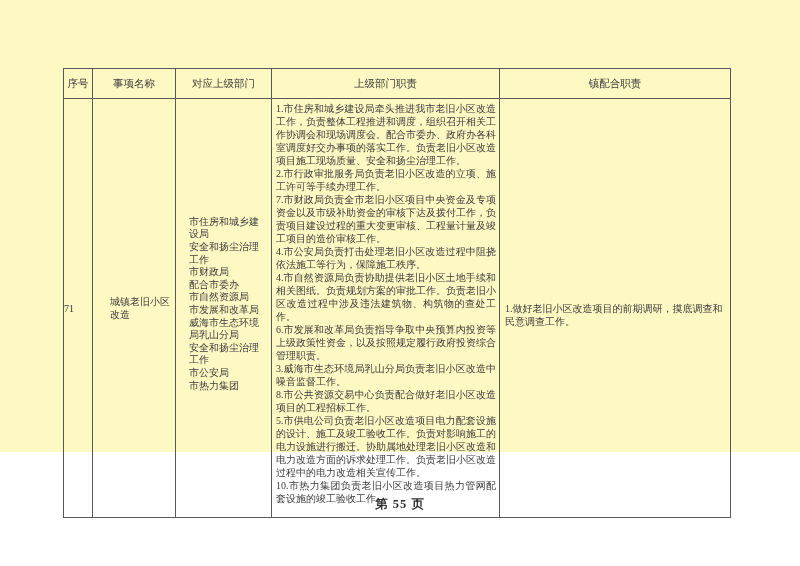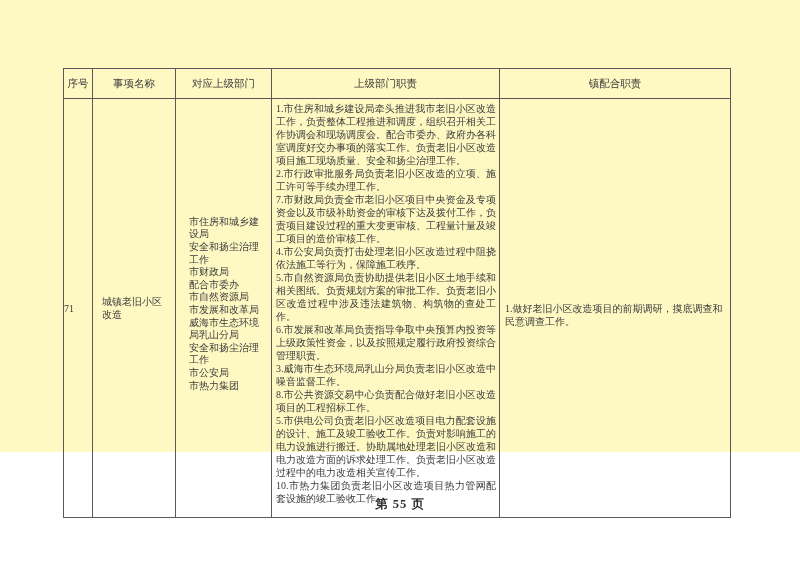--- a/index.html
+++ b/index.html
@@ -39,21 +39,21 @@
   }
   tbody td { height: 392px; }
   td.cell-index {
     vertical-align: middle;
     font-size: 10px;
   }
   td.cell-item-name {
     vertical-align: middle;
     font-size: 10px;
     line-height: 13px;
-    padding: 0 4px 0 9px;
+    padding: 0 4px 0 17px;
     text-align: left;
   }
   td.cell-departments {
     vertical-align: middle;
     font-size: 10px;
     line-height: 12.6px;
     padding: 0 8px 8px 13px;
     text-align: left;
   }
   td.cell-superior-duties {
@@ -124,21 +124,21 @@
               <span class="dept-line">市热力集团</span>
             </div>
         </td>
         <td class="cell-superior-duties">
           <div>
 
           <span class="duty-par">1.市住房和城乡建设局牵头推进我市老旧小区改造工作，负责整体工程推进和调度，组织召开相关工作协调会和现场调度会。配合市委办、政府办各科室调度好交办事项的落实工作。负责老旧小区改造项目施工现场质量、安全和扬尘治理工作。</span>
               <span class="duty-par">2.市行政审批服务局负责老旧小区改造的立项、施工许可等手续办理工作。</span>
               <span class="duty-par">7.市财政局负责全市老旧小区项目中央资金及专项资金以及市级补助资金的审核下达及拨付工作，负责项目建设过程的重大变更审核、工程量计量及竣工项目的造价审核工作。</span>
               <span class="duty-par">4.市公安局负责打击处理老旧小区改造过程中阻挠依法施工等行为，保障施工秩序。</span>
-              <span class="duty-par">5.市自然资源局负责协助提供老旧小区土地手续和相关图纸。负责规划方案的审批工作。负责老旧小区改造过程中涉及违法建筑物、构筑物的查处工作。</span>
+              <span class="duty-par">4.市自然资源局负责协助提供老旧小区土地手续和相关图纸。负责规划方案的审批工作。负责老旧小区改造过程中涉及违法建筑物、构筑物的查处工作。</span>
               <span class="duty-par">6.市发展和改革局负责指导争取中央预算内投资等上级政策性资金，以及按照规定履行政府投资综合管理职责。</span>
               <span class="duty-par">3.威海市生态环境局乳山分局负责老旧小区改造中噪音监督工作。</span>
               <span class="duty-par">8.市公共资源交易中心负责配合做好老旧小区改造项目的工程招标工作。</span>
               <span class="duty-par">5.市供电公司负责老旧小区改造项目电力配套设施的设计、施工及竣工验收工作。负责对影响施工的电力设施进行搬迁。协助属地处理老旧小区改造和电力改造方面的诉求处理工作。负责老旧小区改造过程中的电力改造相关宣传工作。</span>
               <span class="duty-par">10.市热力集团负责老旧小区改造项目热力管网配套设施的竣工验收工作。</span>
             </div>
         </td>
         <td class="cell-town-duties">
           <div>
 

